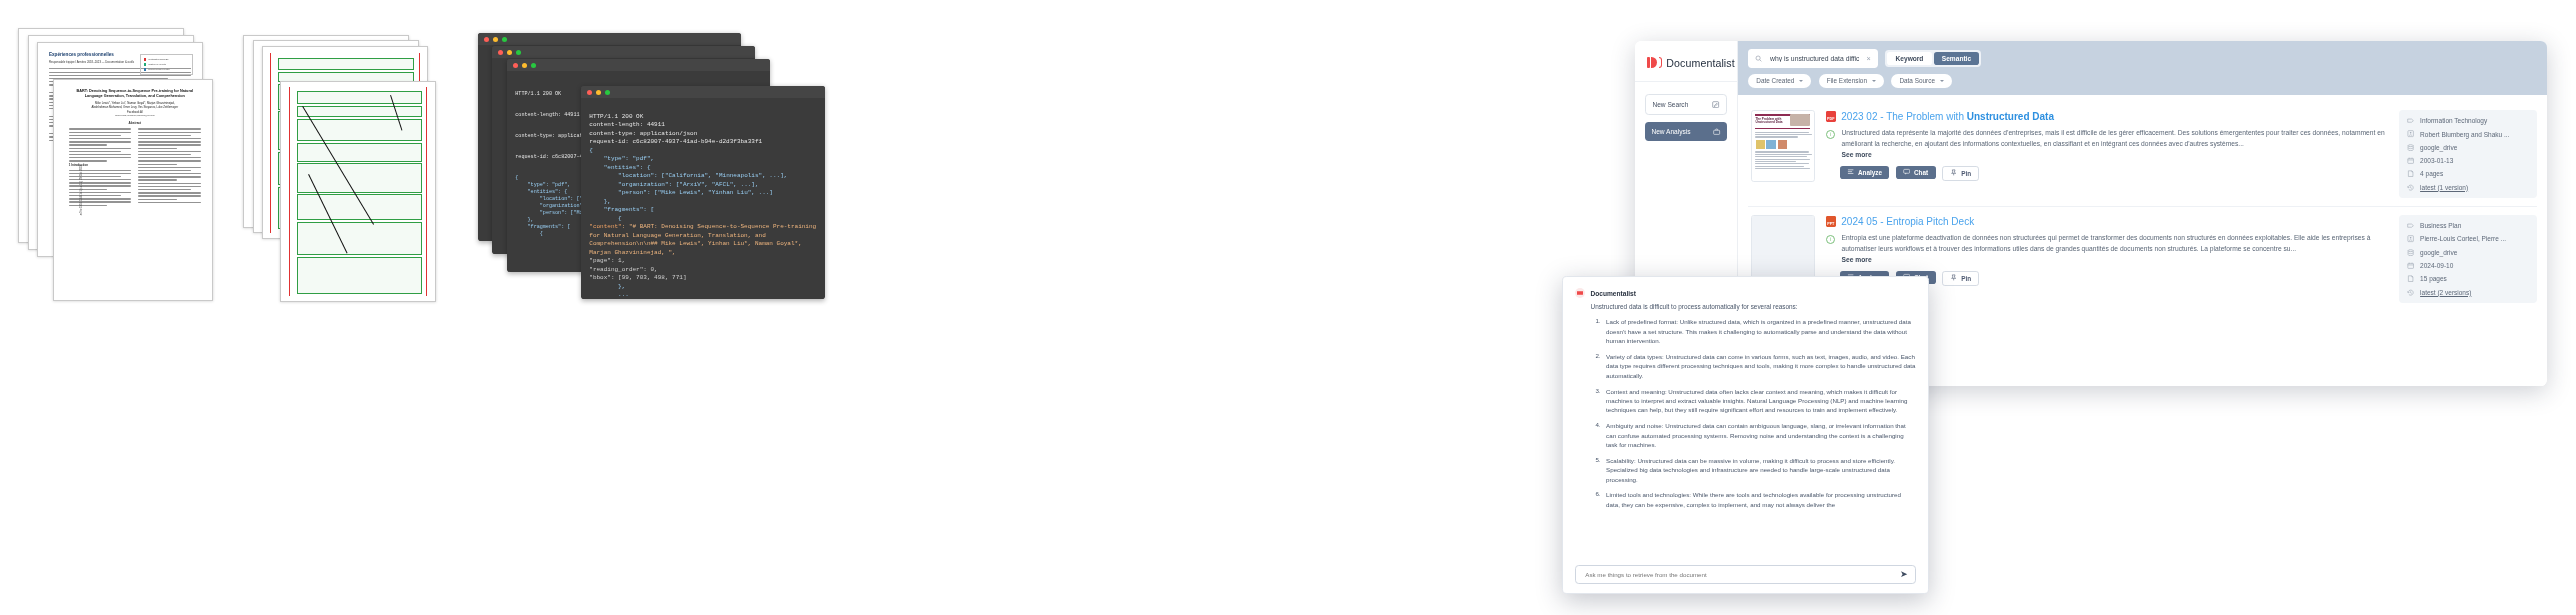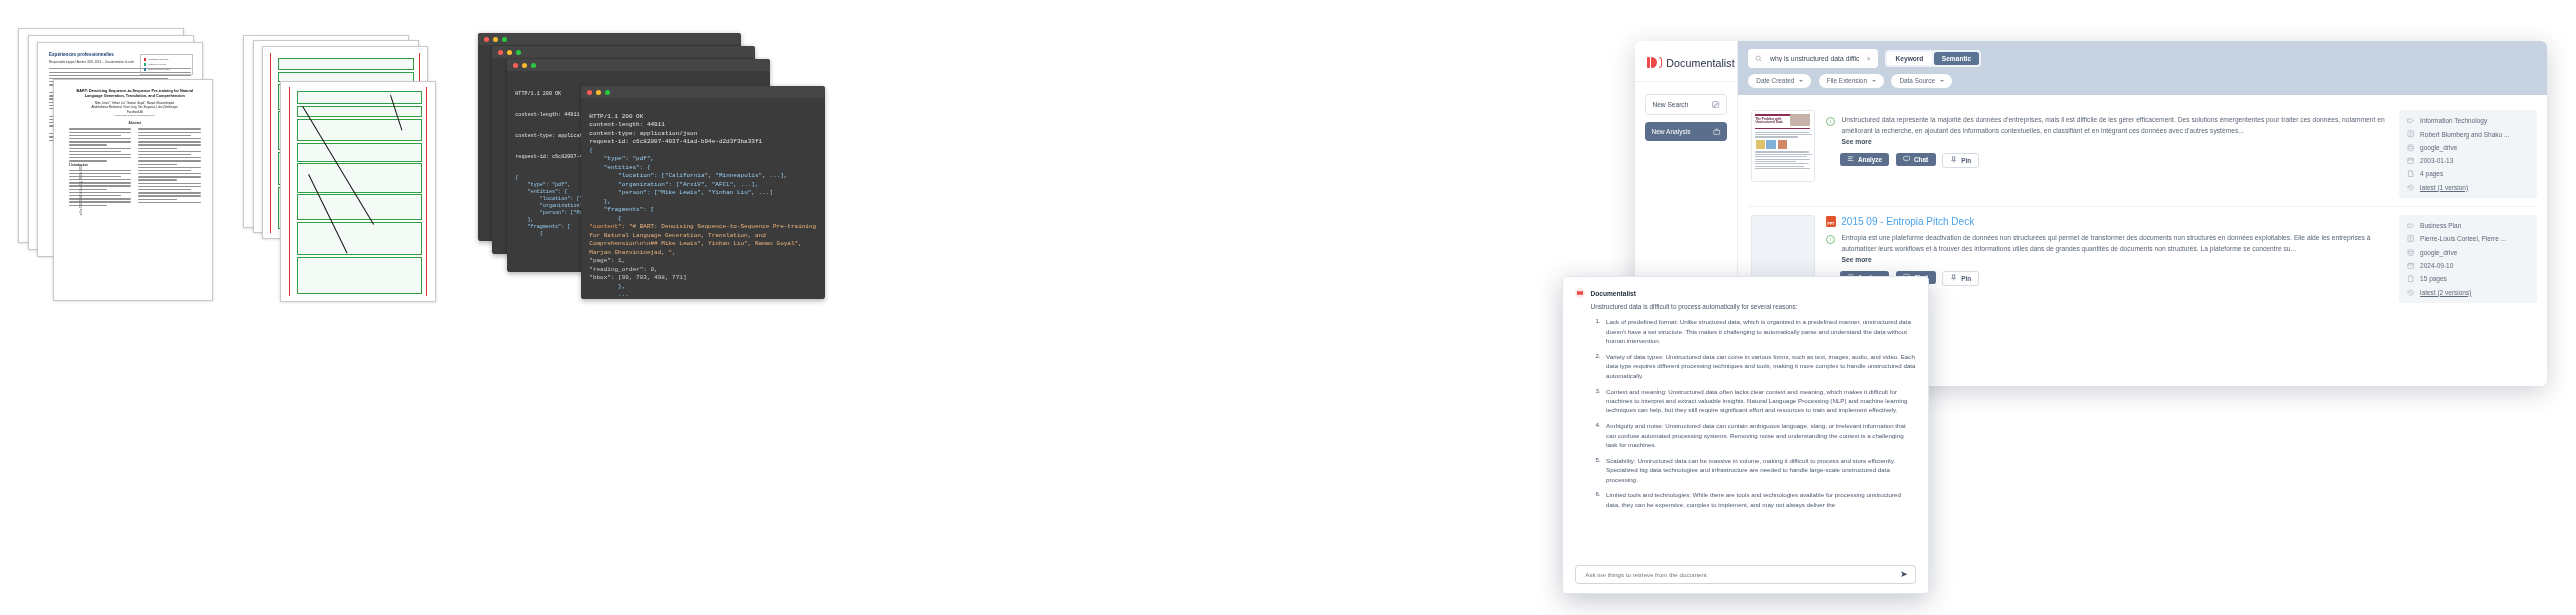--- a/index.html
+++ b/index.html
@@ -481,20 +481,24 @@
               <div class="tl" style="width:92%"></div>
             <div class="tl" style="width:84%"></div>
               <div class="tl" style="width:90%"></div>
             <div class="tl" style="width:66%"></div>
               <div class="tl" style="width:88%"></div>
             <div class="tl" style="width:80%"></div>
               <div class="tl" style="width:90%"></div>
           </div>
 
           <div class="card-body">
+            <div class="title-row">
+              <span class="ftype pdf">PDF</span>
+              <div class="card-title"><span>2023 02 - The Problem with </span><b>Unstructured Data</b></div>
+            </div>
             <div class="desc-row">
               <span class="info-ic">i</span>
               <div>
                 <div class="desc">Unstructured data représente la majorité des données d’entreprises, mais il est difficile de les gérer efficacement. Des solutions émergententes pour traiter ces données, notamment en améliorant la recherche, en ajoutant des informations contextuelles, en classifiant et en intégrant ces données avec d'autres systèmes...</div>
                 <div class="seemore">See more</div>
               </div>
             </div>
             <div class="actions">
               <div class="act solid">
                 <svg class="ic" viewBox="0 0 16 16">
@@ -572,21 +576,21 @@
         </div>
 
         <div class="card" style="border-bottom:none;">
           <div class="thumb">
             <div style="background:#f0f3f7;height:100%;"></div>
           </div>
 
           <div class="card-body">
             <div class="title-row">
               <span class="ftype ppt">PPT</span>
-              <div class="card-title"><span>2015 09 - Entropia Pitch Deck</span><b></b></div>
+              <div class="card-title"><span>2024 05 - Entropia Pitch Deck</span><b></b></div>
             </div>
             <div class="desc-row">
               <span class="info-ic">i</span>
               <div>
                 <div class="desc">Entropia est une plateforme deactivation de données non structurées qui permet de transformer des documents non structurés en données exploitables. Elle aide les entreprises à automatiser leurs workflows et à trouver des informations utiles dans de grandes quantités de documents non structurés. La plateforme se concentre su...</div>
                 <div class="seemore">See more</div>
               </div>
             </div>
             <div class="actions">
               <div class="act solid">

